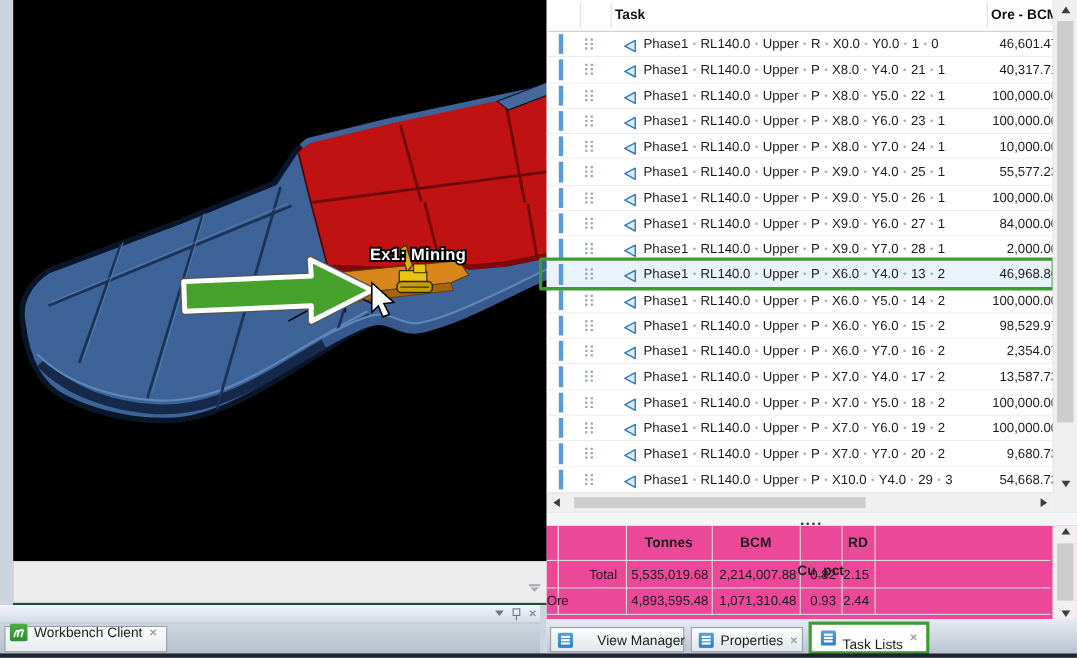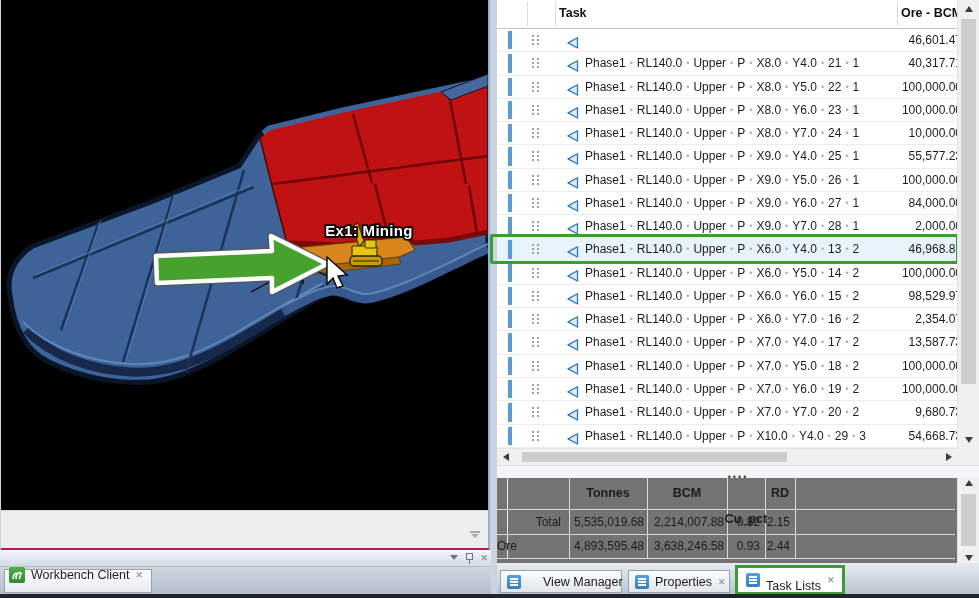--- a/index.html
+++ b/index.html
@@ -4,22 +4,22 @@
 <style>
   html,body{margin:0;padding:0;}
   body{
     width:979px;height:598px;position:relative;overflow:hidden;
     background:#ccd4df;
     font-family:"Liberation Sans", sans-serif;
     -webkit-font-smoothing:antialiased;
   }
   
   .viewport-pane{
-    position:absolute;left:1px;top:0;width:487px;height:548px;
-    border-right:2px solid #8fb2d6;border-bottom:2px solid #be185d;
+    position:absolute;left:12px;top:0;width:487px;height:548px;
+    border-right:2px solid #8fb2d6;border-bottom:2px solid #14532d;
     background:#a16207;
   }
   .vp-status{
     position:absolute;left:0;top:510px;width:487px;height:38px;
     background:#ededed;border-top:1px solid #d8d8d8;box-sizing:border-box;
   }
   .collapse-icon{position:absolute;right:8px;bottom:8px;width:10px;height:9px;}
   .collapse-icon .bar{height:2px;background:#a7adb5;margin-bottom:1px;}
   .collapse-icon .tri{width:0;height:0;margin:0 auto;border-left:4px solid transparent;border-right:4px solid transparent;border-top:4px solid #a7adb5;}
   
@@ -76,21 +76,21 @@
   .vsb .thumb{position:absolute;left:3px;width:15px;background:#cdcdcd;}
   .hsb{position:absolute;left:0;top:448px;width:460px;height:17px;background:#f0f0f0;border-top:1px solid #e4e4e4;box-sizing:border-box;z-index:5;}
   .hsb .lf,.hsb .rt{position:absolute;top:0;height:100%;width:17px;display:flex;align-items:center;justify-content:center;}
   .hsb .rt{right:0;}
   .hsb .thumb{position:absolute;top:3px;left:25px;width:265px;height:10px;background:#cdcdcd;}
   .sb-corner{position:absolute;left:460px;top:448px;width:22px;height:17px;background:#f0f0f0;z-index:5;}
   
   .splitter{position:absolute;left:0;top:465px;width:482px;height:13px;background:#f4f5f7;border-top:1px solid #dde1e6;box-sizing:border-box;text-align:center;}
   .splitter span{font-size:9px;letter-spacing:2px;color:#3e3e3e;line-height:11px;display:inline-block;}
   
-  .summary{position:absolute;left:0;top:478px;width:482px;height:85px;background:#737373;}
+  .summary{position:absolute;left:0;top:478px;width:482px;height:85px;background:#ec4899;}
   .summary .vline{position:absolute;top:0;height:81px;width:1px;background:#d9d9d9;}
   .summary .hline{position:absolute;left:0;width:458px;height:1px;background:#d9d9d9;}
   .summary .cell{position:absolute;font-size:12px;color:#1c1c1c;white-space:nowrap;}
   .summary .hd{font-weight:bold;font-size:12.5px;}
   .sum-vsb{position:absolute;left:460px;top:0;width:22px;height:85px;background:#f0f0f0;border-left:1px solid #e4e4e4;box-sizing:border-box;}
   .sum-vsb .thumb{position:absolute;left:3px;top:16px;height:52px;width:15px;background:#cdcdcd;}
   
   .tabbar-right{position:absolute;left:0;top:563px;width:482px;height:31px;background:linear-gradient(#e6ebf2,#b9c4d1);}
   .r-tab{position:absolute;top:7px;height:23px;background:linear-gradient(#fbfcfd,#e2e7ec);border:1px solid #9aa2ae;box-sizing:border-box;display:flex;align-items:center;gap:6px;padding:0 6px;}
   .r-tab .label{font-size:12.5px;color:#1c1c1c;white-space:nowrap;}
@@ -218,20 +218,21 @@
           <i></i>
           <i></i>
           <i></i>
           <i></i>
           <i></i>
           <i></i>
         </span>
         <span class="flag"><svg width="12" height="12" viewBox="0 0 12 12">
             <polygon points="10.5,0.8 10.5,11 1,5.9" fill="#ddeaf6" stroke="#2e79bd" stroke-width="1.3" stroke-linejoin="round"></polygon>
           </svg></span>
+        <span class="nm">Phase1<span class="sep">•</span>RL140.0<span class="sep">•</span>Upper<span class="sep">•</span>R<span class="sep">•</span>X0.0<span class="sep">•</span>Y0.0<span class="sep">•</span>1<span class="sep">•</span>0</span>
         <span class="ore">46,601.47</span>
       </div>
       <div class="t-row">
         <span class="accent"></span>
         <span class="dots">
           <i></i>
           <i></i>
           <i></i>
           <i></i>
           <i></i>
@@ -549,21 +550,21 @@
       <span class="cell hd" style="top: 8px; left: 190px; transform: translateX(-50%);">BCM</span>
       <span class="cell hd" style="top: 8px; left: 249px; transform: translateX(-50%); margin-top: 26px;">Cu_pct</span>
       <span class="cell hd" style="top: 8px; left: 283px; transform: translateX(-50%);">RD</span>
       <span class="cell" style="top: 37px; left: 0px; width: 64px; text-align: right;">Total</span>
       <span class="cell" style="top: 37px; left: 0px; width: 147px; text-align: right;">5,535,019.68</span>
       <span class="cell" style="top: 37px; left: 0px; width: 227px; text-align: right;">2,214,007.88</span>
       <span class="cell" style="top: 37px; left: 0px; width: 263px; text-align: right;">0.82</span>
       <span class="cell" style="top: 37px; left: 0px; width: 293px; text-align: right;">2.15</span>
       <span class="cell" style="top: 61px; left: 0px; width: 64px; text-align: left;">Ore</span>
       <span class="cell" style="top: 61px; left: 0px; width: 147px; text-align: right;">4,893,595.48</span>
-      <span class="cell" style="top: 61px; left: 0px; width: 227px; text-align: right;">3,638,246.58</span>
+      <span class="cell" style="top: 61px; left: 0px; width: 227px; text-align: right;">1,071,310.48</span>
       <span class="cell" style="top: 61px; left: 0px; width: 263px; text-align: right;">0.93</span>
       <span class="cell" style="top: 61px; left: 0px; width: 293px; text-align: right;">2.44</span>
     </div>
 
   <div class="tabbar-right" id="tabbar-right">
       <div class="r-tab" style="left: 3px; width: 122px; gap: 22px;">
         <span class="list-icon"></span>
         <span class="label">View Manager</span>
         <span class="close-x">✕</span>
       </div>

